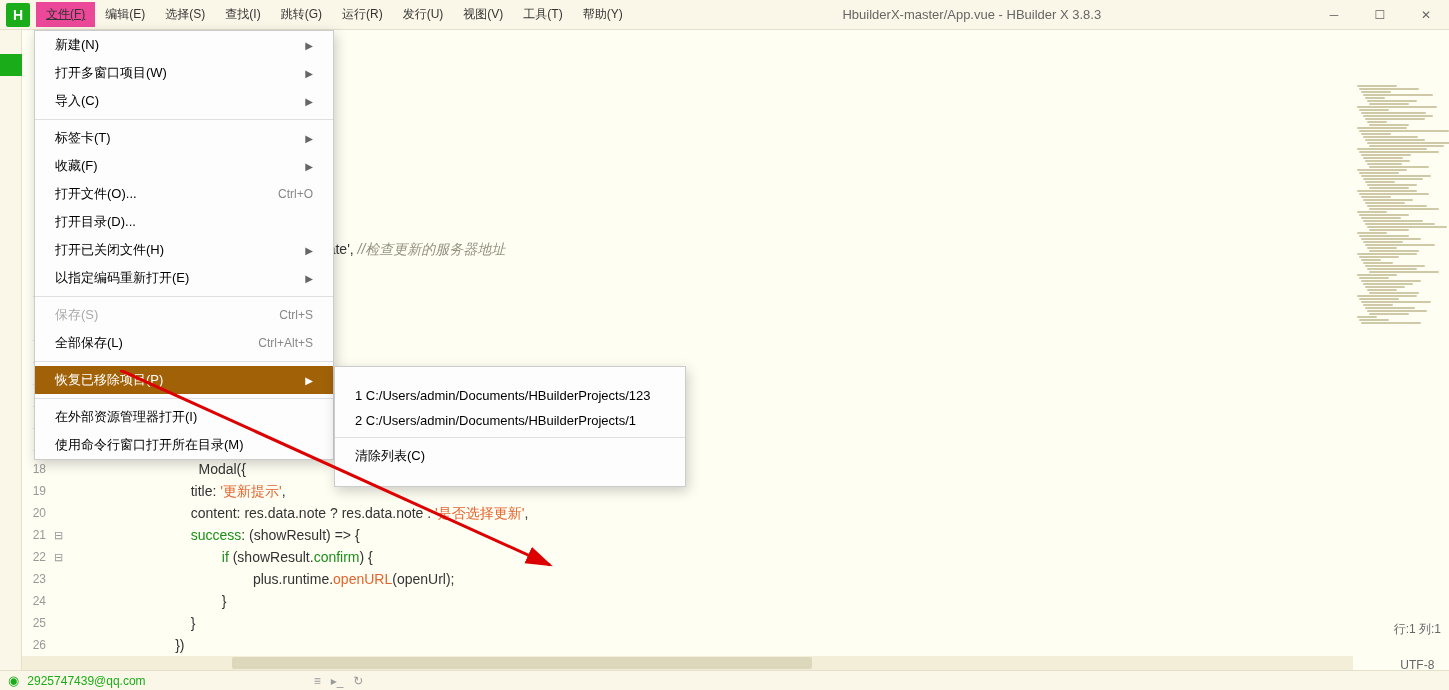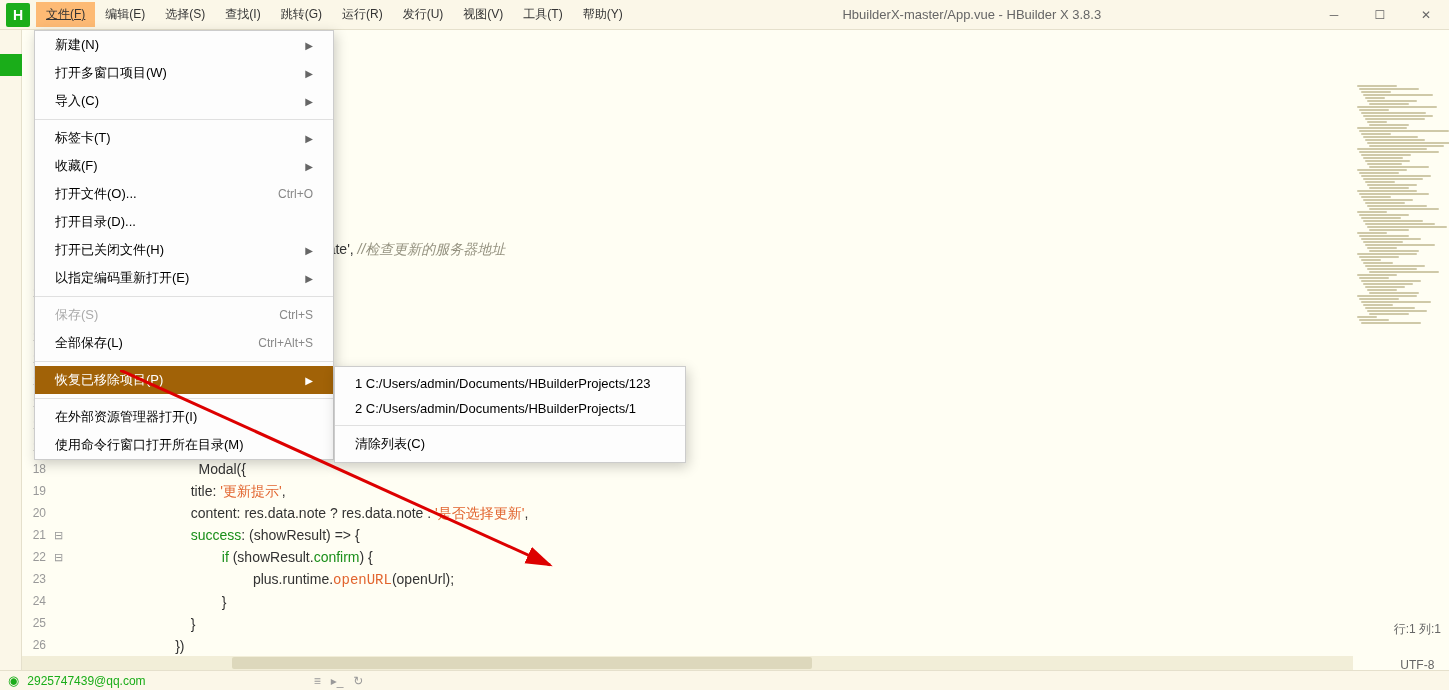--- a/index.html
+++ b/index.html
@@ -1,51 +1,51 @@
 <!DOCTYPE html>
 <html><head>
 <meta charset="utf-8">
 <style>
   * { margin: 0; padding: 0; box-sizing: border-box; font-family: "Microsoft YaHei", Arial, sans-serif; }
   body { width: 1449px; height: 690px; background: #fffef3; overflow: hidden; position: relative; }
   
   .titlebar { height: 30px; display: flex; align-items: center; background: #fbf7e8; border-bottom: 1px solid #e5e0cc; font-size: 12px; color: #333; }
   .app-icon { width: 24px; height: 24px; background: #1aad19; color: #fff; display: flex; align-items: center; justify-content: center; font-weight: bold; font-size: 14px; margin: 0 6px; border-radius: 2px; }
   .menu-item { padding: 4px 10px; cursor: pointer; }
-  .menu-item.active { background: #fdba74; text-decoration: underline; }
+  .menu-item.active { background: #ec4899; text-decoration: underline; }
   .title-text { flex: 1; text-align: center; color: #666; font-size: 13px; }
   .win-controls { display: flex; }
   .win-btn { width: 46px; height: 30px; display: flex; align-items: center; justify-content: center; color: #666; font-size: 12px; }
   
   .main { display: flex; height: 640px; position: relative; }
   .left-strip { width: 22px; background: #fbf7e8; border-right: 1px solid #e5e0cc; }
   .left-strip-tab { width: 22px; height: 22px; background: #1aad19; margin-top: 24px; }
   
   .editor-area { flex: 1; display: flex; position: relative; }
   .gutter { width: 32px; background: #fffef3; text-align: right; color: #999; font-size: 12px; padding-top: 54px; line-height: 22px; font-family: Consolas, monospace; padding-right: 8px; }
   .fold-gutter { width: 14px; background: #fffef3; padding-top: 54px; color: #999; font-size: 11px; line-height: 22px; font-family: Consolas, monospace; }
   .code { flex: 1; font-family: Consolas, "Courier New", monospace; font-size: 14px; line-height: 22px; padding-top: 54px; padding-left: 6px; color: #333; white-space: pre; }
   .code .kw { color: #1a8f1a; }
   .code .str { color: #e2642e; }
   .code .cmt { color: #94917f; font-style: italic; }
-  .code .fn { color: #e2642e; font-family: Liberation Mono, monospace; }
+  .code .fn { color: #e2642e; }
   
   .minimap { width: 96px; background: #fffef3; padding: 54px 4px 0 4px; }
   .mm-line { height: 2px; margin: 1px 0; background: #cfc9a8; border-radius: 1px; }
   
   .dropdown { position: absolute; top: 30px; left: 34px; width: 300px; background: #fdfdfd; border: 1px solid #ccc; box-shadow: 2px 4px 12px rgba(0,0,0,0.2); font-size: 13px; }
   .dd-item { display: flex; align-items: center; justify-content: space-between; padding: 5px 20px; cursor: pointer; }
   .dd-item.disabled { color: #aaa; }
   .dd-item.highlight { background: #a16207; color: #fff; }
   .dd-sep { height: 1px; background: #e0e0e0; margin: 4px 0; }
   .dd-shortcut { color: #888; font-size: 12px; }
   .dd-arrow { font-size: 10px; color: #666; }
   .dd-item.highlight .dd-arrow { color: #fff; }
   
-  .submenu { position: absolute; top: 366px; left: 334px; width: 352px; background: #fdfdfd; border: 1px solid #ccc; box-shadow: 2px 4px 12px rgba(0,0,0,0.2); font-size: 13px; padding: 4px 0; }
+  .submenu { position: absolute; top: 366px; left: 334px; width: 352px; background: #fdfdfd; border: 1px solid #ccc; box-shadow: 2px 4px 12px rgba(0,0,0,0.2); font-size: 13px; padding: 16px 0; }
   .sm-item { padding: 5px 20px; cursor: pointer; }
   
   .arrow-line { position: absolute; pointer-events: none; z-index: 5; }
   
   .statusbar { position: absolute; bottom: 0; left: 0; right: 0; height: 20px; background: #fbf7e8; border-top: 1px solid #e5e0cc; display: flex; align-items: center; font-size: 12px; color: #666; padding: 0 8px; }
   .status-left { display: flex; align-items: center; gap: 8px; }
   .status-icon { color: #1aad19; font-size: 13px; }
   .status-email { color: #1aad19; cursor: pointer; }
   .status-small-icons { display: flex; gap: 10px; margin-left: 160px; color: #999; }
   .status-right { margin-left: auto; display: flex; gap: 20px; align-items: center; flex-direction: column; }

